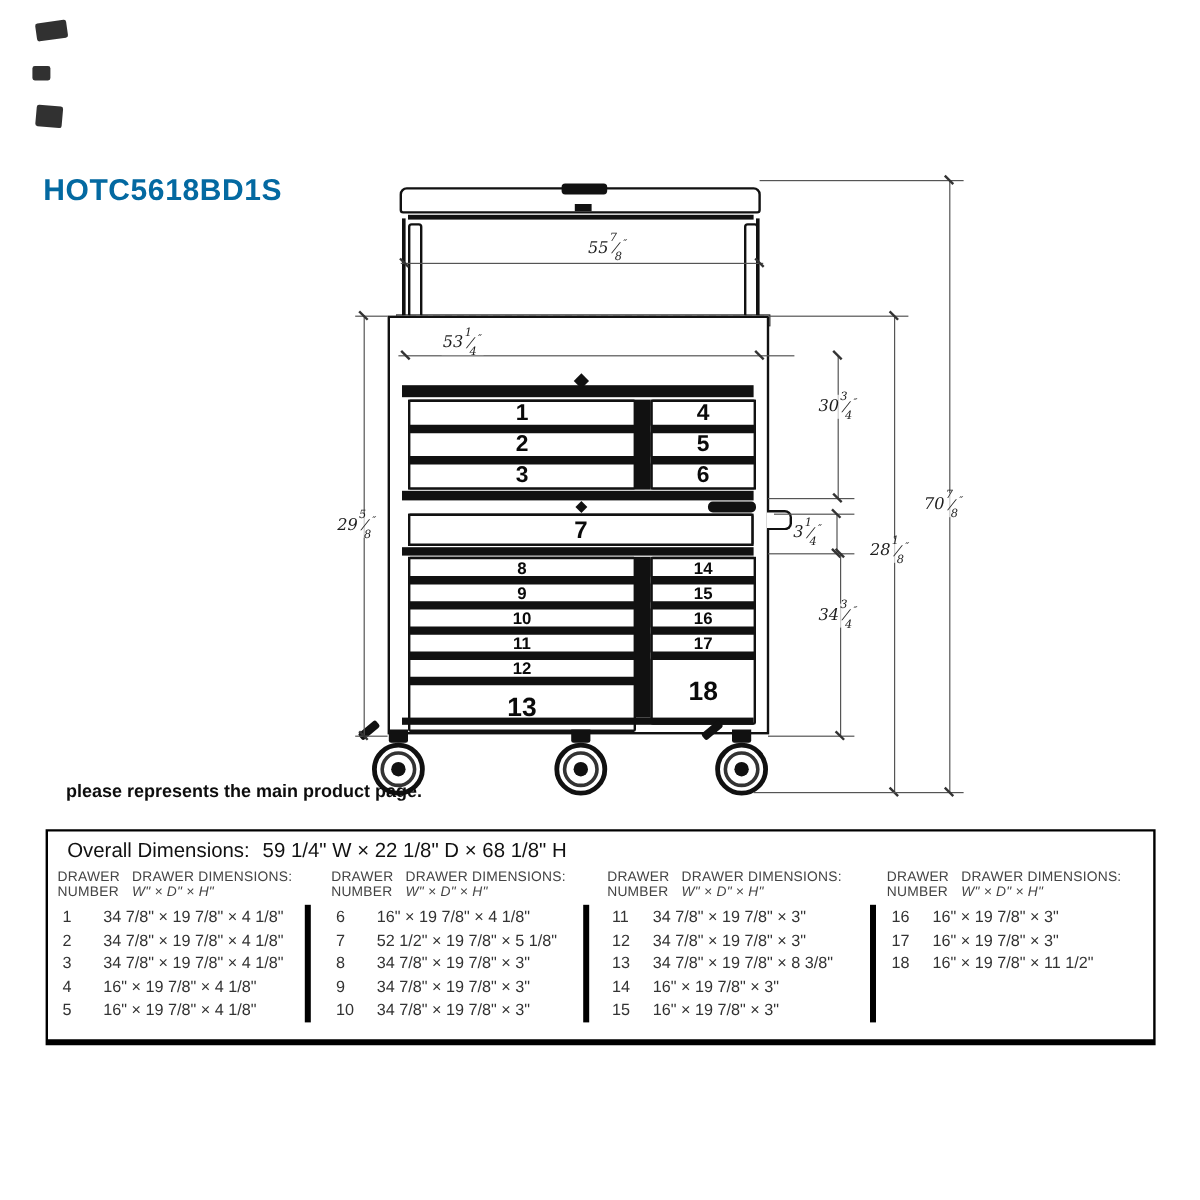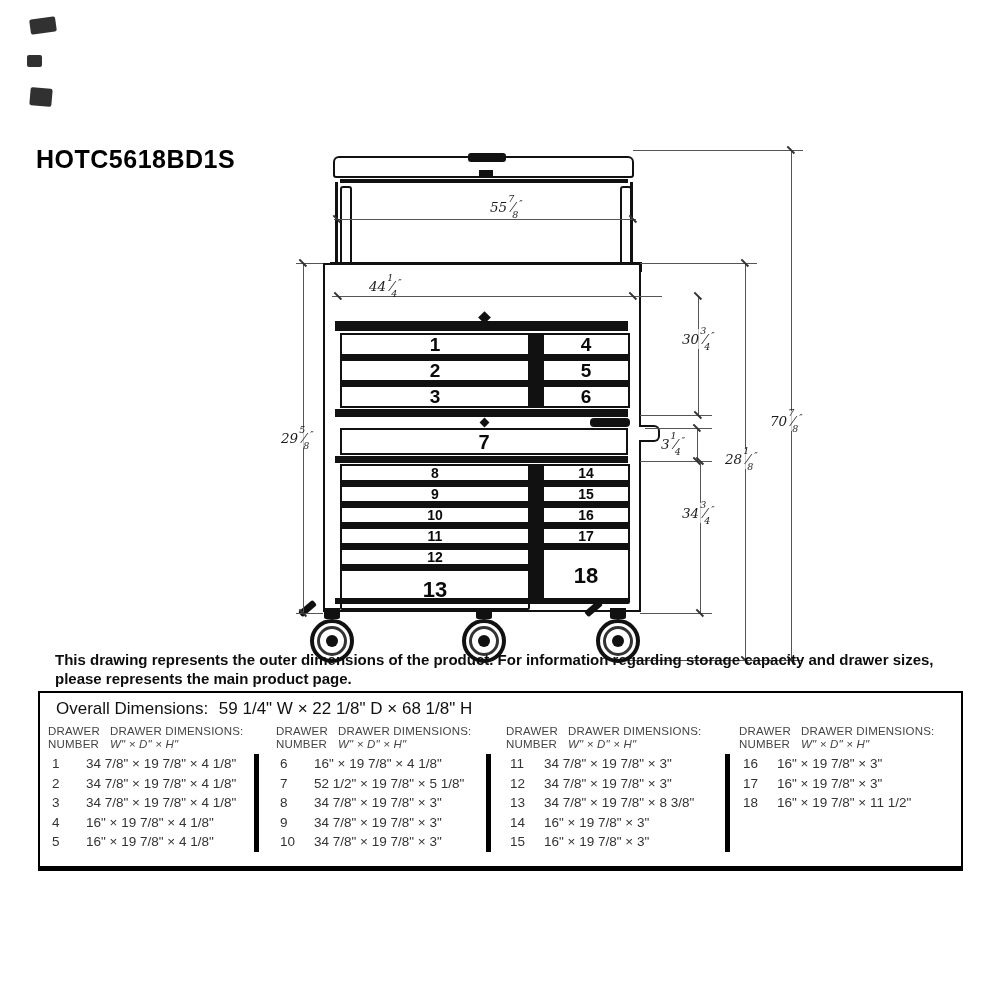--- a/index.html
+++ b/index.html
@@ -1,21 +1,21 @@
 <!DOCTYPE html>
 <html><head>
 <meta charset="utf-8">
 <style>
   html,body{margin:0;padding:0;background:#fff;}
   #page{position:relative;width:1000px;height:1000px;background:#ffffff;overflow:hidden;
         font-family:"Liberation Sans",sans-serif;color:#111;}
   
   .blot{position:absolute;background:#1b1b1b;border-radius:2px;opacity:.9;}
   
-  #title{position:absolute;left:36px;top:145px;font-size:25px;font-weight:bold;letter-spacing:.5px;color:#000000;}
+  #title{position:absolute;left:36px;top:145px;font-size:25px;font-weight:bold;letter-spacing:.5px;color:#0369a1;}
   
   .ink{position:absolute;background:#111;}
   .box{position:absolute;background:#fff;border:2.5px solid #111;}
   .dl{position:absolute;background:#555;}
   .dl.h{height:1.2px;} .dl.v{width:1.2px;}
   .tk{position:absolute;width:10px;height:1.6px;background:#333;transform:rotate(45deg);}
   .dimlabel{position:absolute;font-family:"DejaVu Serif",serif;font-style:italic;
             font-size:13.5px;color:#1c1c1c;white-space:nowrap;background:rgba(255,255,255,.7);padding:0 1px;}
   .dimlabel sup{font-size:9.5px;position:relative;top:-4px;left:1px;font-style:italic;}
   .dimlabel sub{font-size:9.5px;position:relative;top:3px;left:-1px;font-style:italic;}
@@ -173,21 +173,21 @@
   </div>
 
   <div class="dl h" style="left:334px;top:219px;width:302px;"></div>
   <div class="tk" style="left:332px;top:218px;"></div>
   <div class="tk" style="left:628px;top:218px;"></div>
   <div class="dimlabel" style="left:452px;top:197px;margin-left:37px;"><span>55</span><sup>7</sup><span class="fs">⁄</span><sub>8</sub><span class="fu">″</span></div>
 
   <div class="dl h" style="left:332px;top:296px;width:330px;"></div>
   <div class="tk" style="left:333px;top:295px;"></div>
   <div class="tk" style="left:628px;top:295px;"></div>
-  <div class="dimlabel" style="left:368px;top:276px;"><span>44</span><sup>1</sup><span class="fs">⁄</span><sub>4</sub><span class="fu">″</span></div>
+  <div class="dimlabel" style="left:368px;top:276px;"><span>53</span><sup>1</sup><span class="fs">⁄</span><sub>4</sub><span class="fu">″</span></div>
 
   <div class="dl h" style="left:296px;top:263px;width:27px;"></div>
   <div class="dl h" style="left:296px;top:613px;width:27px;"></div>
   <div class="dl v" style="left:303px;top:263px;height:350px;"></div>
   <div class="tk" style="left:298px;top:262px;"></div>
   <div class="tk" style="left:298px;top:612px;"></div>
   <div class="dimlabel" style="left:280px;top:428px;"><span>29</span><sup>5</sup><span class="fs">⁄</span><sub>8</sub><span class="fu">″</span></div>
 
   <div class="dl h" style="left:640px;top:415px;width:72px;"></div>
   <div class="dl v" style="left:698px;top:296px;height:119px;"></div>
@@ -215,21 +215,20 @@
   <div class="dimlabel" style="left:724px;top:449px;"><span>28</span><sup>1</sup><span class="fs">⁄</span><sub>8</sub><span class="fu">″</span></div>
 
   <div class="dl h" style="left:633px;top:150px;width:170px;"></div>
   <div class="dl h" style="left:628px;top:660px;width:175px;"></div>
   <div class="dl v" style="left:791px;top:150px;height:510px;"></div>
   <div class="tk" style="left:786px;top:149px;"></div>
   <div class="tk" style="left:786px;top:659px;"></div>
   <div class="dimlabel" style="left:769px;top:411px;"><span>70</span><sup>7</sup><span class="fs">⁄</span><sub>8</sub><span class="fu">″</span></div>
 
   <div id="note">
-    <div>This drawing represents the outer dimensions of the product. For information regarding storage capacity and drawer sizes,</div>
     <div>please represents the main product page.</div>
   </div>
 
   <div id="tablebox">
     <div id="overall">
       <span class="ov-lab">Overall Dimensions:</span>
       <span class="ov-val">59 1/4" W × 22 1/8" D × 68 1/8" H</span>
     </div>
 
     <div class="tgroup" style="left:8px;">

